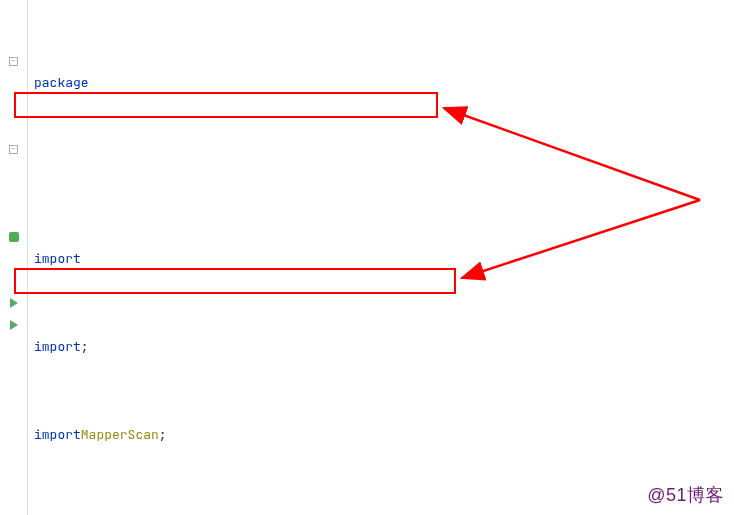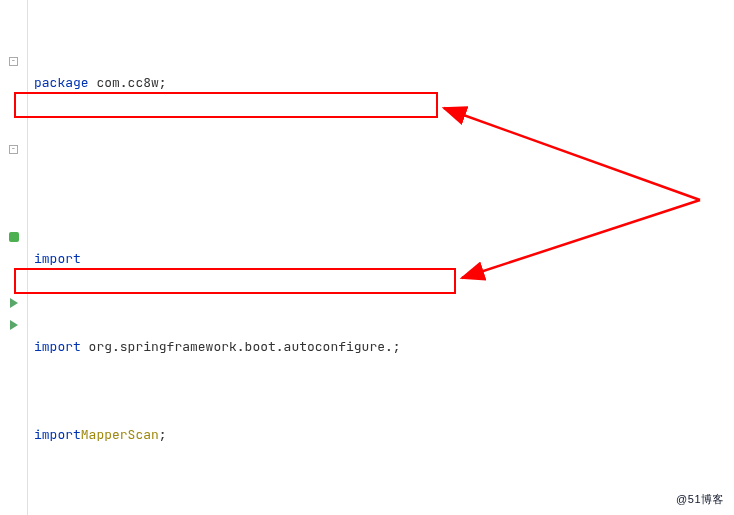--- a/index.html
+++ b/index.html
@@ -57,22 +57,22 @@
   }
   .arrow-svg {
     position: absolute;
     pointer-events: none;
     overflow: visible;
   }
   .watermark {
     position: absolute;
     right: 10px;
     bottom: 8px;
-    color: #0f172a;
-    font-size: 11px;
+    color: #701a75;
+    font-size: 18px;
     font-family: Arial, sans-serif;
     letter-spacing: 0.5px;
   }
 </style>
 </head>
 <body>
 
 <div class="editor">
   <div class="gutter">
     <div class="g-line"></div>
@@ -101,27 +101,27 @@
         <div class="run-icon"></div>
       </div>
     <div class="g-line"></div>
     <div class="g-line"></div>
     <div class="g-line"></div>
     <div class="g-line"></div>
   </div>
 
   <div class="code">
     
-    <div class="line"><span class="kw">package</span><span> com.cc8w;</span></div>
+    <div class="line"><span class="kw">package</span></div>
     
     <div class="line"></div>
     
     <div class="line"><span class="kw">import</span></div>
     
-    <div class="line"><span class="kw">import</span><span> org.springframework.boot.autoconfigure.</span><span>;</span></div>
+    <div class="line"><span class="kw">import</span><span>;</span></div>
     
     <div class="line"><span class="kw">import</span><span class="anno">MapperScan</span><span>;</span></div>
     
     <div class="line"></div>
     
     
     
     
     
     

